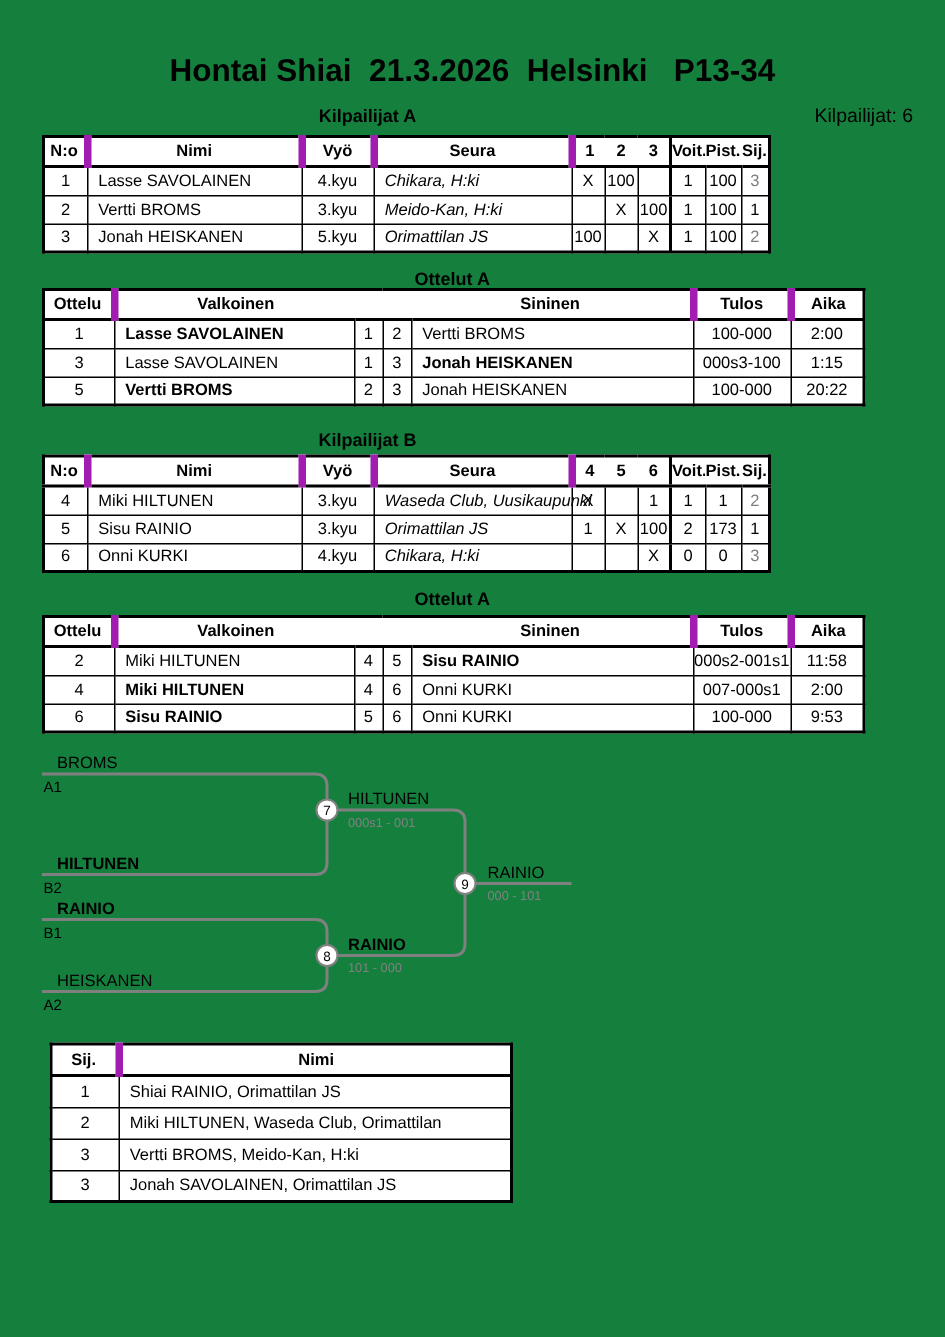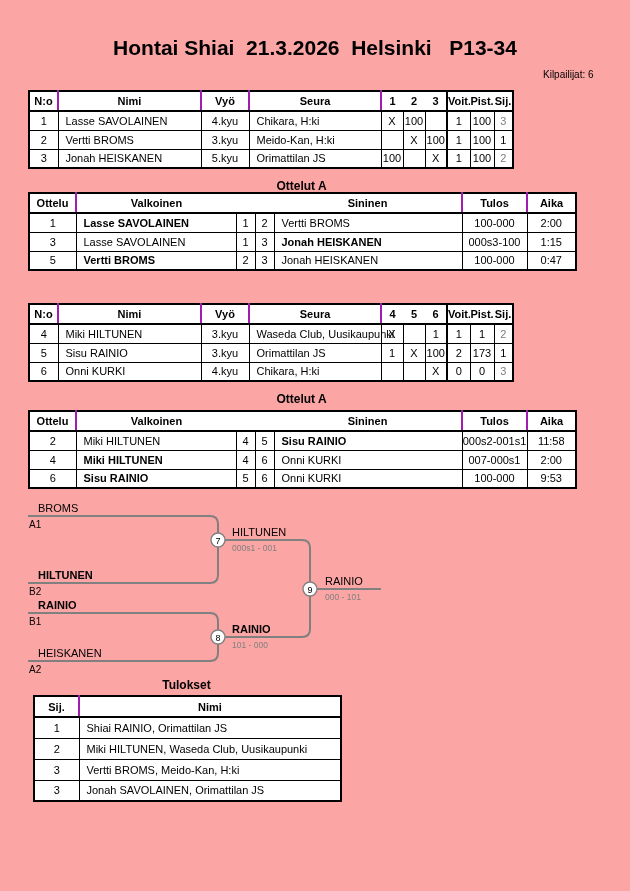--- a/index.html
+++ b/index.html
@@ -1,59 +1,60 @@
 <!DOCTYPE html>
 <html><head>
 <meta charset="utf-8">
 <style>
   html,body { margin:0; padding:0; background:#fff; }
   .page {
-    position:relative; width:630px; height:891px; background:#fca5a5;
+    position:relative; width:630px; height:891px; background:#15803d;
     font-family:"Liberation Sans", sans-serif; color:#000; overflow:hidden;
   }
   .doc-title {
     position:absolute; left:0; top:36px; width:630px;
     text-align:center; font-size:21px; font-weight:bold; white-space:pre;
   }
   .sec-title { position:absolute; text-align:center; font-size:12px; font-weight:bold; }
-  .count-label { position:absolute; left:543px; top:69px; font-size:10px; }
+  .count-label { position:absolute; left:543px; top:69px; font-size:13px; }
 
   table.tbl { position:absolute; border-collapse:collapse; table-layout:fixed;
               border:2px solid #000; background:#fff; }
   .tbl th { font-size:11px; font-weight:bold; padding:0; height:18px;
             border-bottom:2px solid #000; text-align:center; overflow:hidden; }
   .tbl td { font-size:11px; padding:0; border:1px solid #000; overflow:hidden; }
   .tbl tbody tr { height:19px; }
   #results-table tbody tr { height:21px; }
   #results-table th { height:19px; }
 
-  th.vl  { border-left:2px solid #a21caf; }
+  th.vl  { border-left:5px solid #a21caf; }
   th.vl2 { border-left:2px solid #000; }
   td.thick-l { border-left:2px solid #000 !important; }
   .c-c { text-align:center; }
   .c-l { text-align:left; padding-left:7px !important; }
-  .nowrap { white-space:nowrap; overflow:visible !important; }
+  .nowrap { white-space:nowrap; overflow:visible !important;font-style:italic; }
   .b { font-weight:bold; }
   .muted { color:#7f7f7f; }
 
   #bracket { position:absolute; left:0; top:496px; }
   #bracket path { fill:none; stroke:#808080; stroke-width:2; }
   #bracket circle { fill:#fff; stroke:#808080; stroke-width:1.4; }
   #bracket text { font-family:"Liberation Sans", sans-serif; font-size:11px; fill:#000; }
   #bracket text.seed { font-size:10px; }
   #bracket text.score { font-size:8.5px; fill:#808080; }
   #bracket text.mnum { font-size:9px; text-anchor:middle; }
   #bracket text.b { font-weight:bold; }
 </style>
 </head>
 <body>
 
 <div class="page">
 
   <div class="doc-title">Hontai Shiai  21.3.2026  Helsinki   P13-34</div>
+  <div class="sec-title" style="left:28px; top:70px; width:434px;">Kilpailijat A</div>
   <div class="count-label">Kilpailijat: 6</div>
 
   <table class="tbl" id="pool-a-table" style="left:28px; top:90px; width:484px;">
     <colgroup>
       <col style="width:29px">
         <col style="width:143px">
         <col style="width:48px">
         <col style="width:132px">
       <col style="width:22px">
         <col style="width:22px">
@@ -158,25 +159,26 @@
           <td class="c-c">000s3-100</td>
           <td class="c-c">1:15</td>
         </tr>
         <tr>
           <td class="c-c">5</td>
           <td class="c-l b">Vertti BROMS</td>
           <td class="c-c">2</td>
           <td class="c-c">3</td>
           <td class="c-l">Jonah HEISKANEN</td>
           <td class="c-c">100-000</td>
-          <td class="c-c">0:47</td>
-        </tr>
-      </tbody>
-  </table>
-
+          <td class="c-c">20:22</td>
+        </tr>
+      </tbody>
+  </table>
+
+  <div class="sec-title" style="left:28px; top:286px; width:434px;">Kilpailijat B</div>
 
   <table class="tbl" id="pool-b-table" style="left:28px; top:303px; width:484px;">
     <colgroup>
       <col style="width:29px">
         <col style="width:143px">
         <col style="width:48px">
         <col style="width:132px">
       <col style="width:22px">
         <col style="width:22px">
         <col style="width:22px">
@@ -319,41 +321,40 @@
     <text class="mnum" x="218" y="144.5">8</text>
     <text class="b" x="232" y="137">RAINIO</text>
     <text class="score" x="232" y="152">101 - 000</text>
 
     <circle cx="310" cy="93" r="7"></circle>
     <text class="mnum" x="310" y="96.5">9</text>
     <text x="325" y="89">RAINIO</text>
     <text class="score" x="325" y="104">000 - 101</text>
   </svg>
 
-  <div class="sec-title" style="left:33px; top:678px; width:307px;">Tulokset</div>
 
   <table class="tbl" id="results-table" style="left:33px; top:695px; width:307px;">
     <colgroup>
         <col style="width:45px">
         <col style="width:262px">
       </colgroup>
     <thead>
       <tr>
         <th>Sij.</th>
         <th class="vl">Nimi</th>
       </tr>
     </thead>
     <tbody>
         <tr>
           <td class="c-c">1</td>
           <td class="c-l">Shiai RAINIO, Orimattilan JS</td>
         </tr>
         <tr>
           <td class="c-c">2</td>
-          <td class="c-l">Miki HILTUNEN, Waseda Club, Uusikaupunki</td>
+          <td class="c-l">Miki HILTUNEN, Waseda Club, Orimattilan</td>
         </tr>
         <tr>
           <td class="c-c">3</td>
           <td class="c-l">Vertti BROMS, Meido-Kan, H:ki</td>
         </tr>
         <tr>
           <td class="c-c">3</td>
           <td class="c-l">Jonah SAVOLAINEN, Orimattilan JS</td>
         </tr>
       </tbody>

